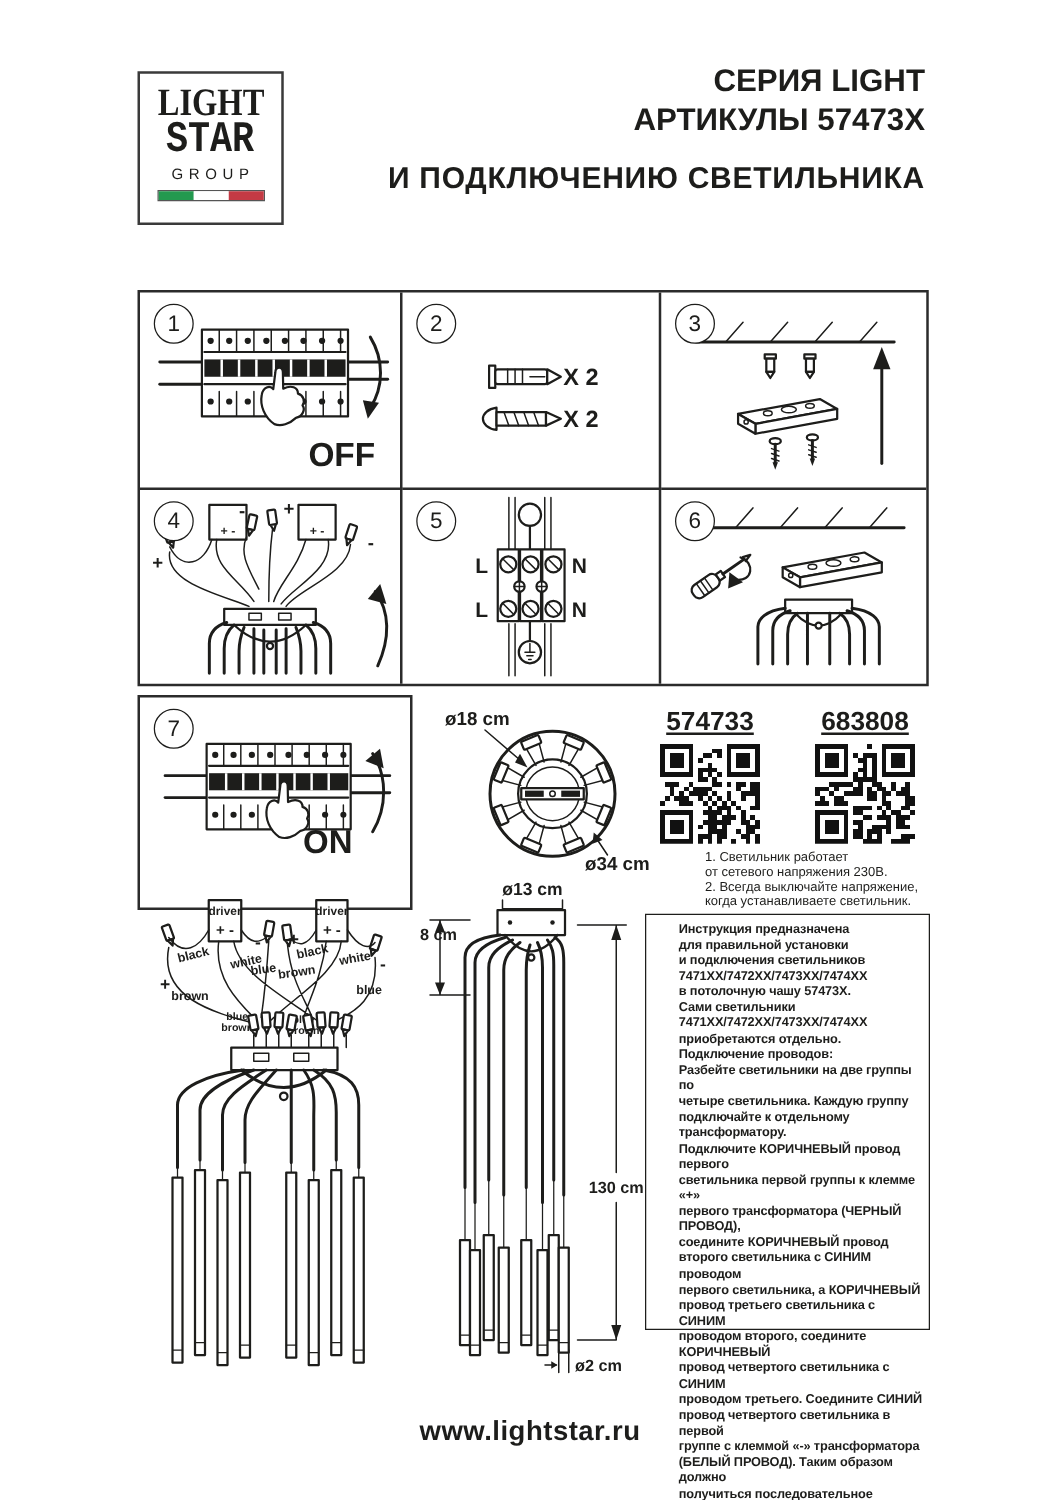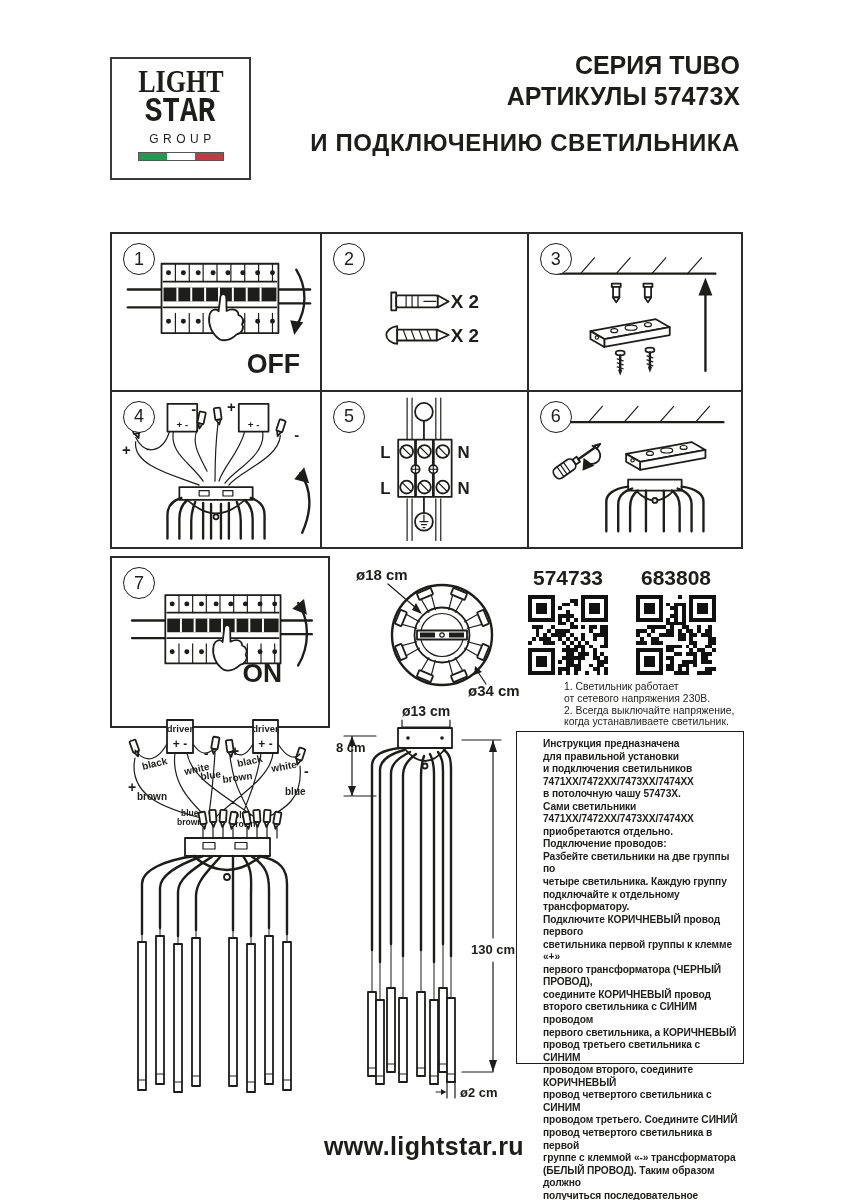--- a/index.html
+++ b/index.html
@@ -1,20 +1,20 @@
 <!DOCTYPE html>
 <html><head>
 <meta charset="utf-8">
 <style>
   html,body{margin:0;padding:0;background:#e8e8e8;}
   .page{position:relative;width:848px;height:1200px;background:#ffffff;margin:0 auto;
         font-family:"Liberation Sans",sans-serif;color:#1d1d1b;overflow:hidden;}
   .abs{position:absolute;}
   
-  .logo-box{left:110px;top:57px;width:141px;height:123px;border:2px solid #3a3a3a;text-align:center;box-sizing:border-box;}
+  .logo-box{left:110px;top:57px;width:117px;height:123px;border:2px solid #3a3a3a;text-align:center;box-sizing:border-box;}
   .logo-l1{font-family:"Liberation Serif",serif;font-weight:bold;font-size:31px;line-height:30px;margin-top:8px;}
   .logo-l2{font-family:Liberation Mono, monospace;font-weight:bold;font-size:35px;line-height:31px;}
   .logo-l1 span,.logo-l2 span{display:inline-block;transform:scaleX(0.84);}
   .logo-l3{font-size:12px;letter-spacing:4.5px;margin-top:4px;text-indent:4px;}
   .flag{width:86px;height:9px;margin:6px auto 0;display:flex;border:1px solid #555;box-sizing:border-box;}
   .flag div{flex:1;}
   .title-block{right:108px;top:50px;width:460px;text-align:right;}
   .title-series{font-size:25px;font-weight:bold;line-height:31px;}
   .title-articles{font-size:25px;font-weight:bold;line-height:31px;}
   .title-main{margin-top:16px;font-size:24px;font-weight:bold;line-height:29px;letter-spacing:0.6px;}
@@ -28,29 +28,29 @@
   .badge{position:absolute;top:9px;left:11px;width:32px;height:32px;border:1.7px solid #1d1d1b;border-radius:50%;
          display:flex;align-items:center;justify-content:center;font-size:18px;box-sizing:border-box;background:#fff;z-index:2;}
   .cell svg,.step7-box svg,.illus svg{display:block;width:100%;height:100%;}
   
   .s{stroke:#1d1d1b;fill:none;stroke-width:1.8;stroke-linecap:round;stroke-linejoin:round;}
   .s1{stroke-width:1.2;} .s2{stroke-width:2.4;} .s3{stroke-width:1;}
   .sf{stroke:#1d1d1b;fill:#ffffff;stroke-width:1.8;stroke-linejoin:round;}
   .fb{fill:#1d1d1b;stroke:none;}
   .t{fill:#1d1d1b;font-weight:bold;font-family:"Liberation Sans",sans-serif;}
   
-  .qr-wrap{left:514px;top:566px;width:232px;display:flex;gap:0;}
+  .qr-wrap{left:514px;top:566px;width:232px;display:flex;gap:16px;text-decoration:underline;}
   .qr-col{width:108px;text-align:center;}
   .qr-num{font-size:21px;font-weight:bold;line-height:24px;}
   .qr-img{margin:5px auto 0;width:80px;height:80px;}
   .safety{left:524px;top:681px;width:214px;font-size:10.4px;line-height:11.8px;white-space:pre-line;margin-left:40px;}
   .instr-box{left:516px;top:731px;width:228px;height:333px;border:1.5px solid #1d1d1b;box-sizing:border-box;
              padding:6px 5px 0 26px;font-size:10.2px;font-weight:bold;line-height:12.55px;letter-spacing:-0.1px;white-space:pre-line;}
   
-  .footer{left:0;right:0;top:1132px;text-align:center;font-size:25px;font-weight:bold;letter-spacing:0.4px;}
+  .footer{left:0;right:0;top:1132px;text-align:center;font-size:22px;font-weight:bold;letter-spacing:0.4px;}
 </style>
 </head>
 <body>
 
 <svg width="0" height="0" style="position:absolute" aria-hidden="true">
   <defs>
     <g id="hand-glyph">
       <path class="sf" d="M6,44 C-1,37 -3,27 0,19 C2,13 8,12 10,16 L14,3 C15,-2 21,-1 20,4 L18,17 C25,15 30,18 29,23 C33,25 34,30 31,33 C33,37 29,42 24,42 C18,46 11,47 6,44 Z"></path>
     </g>
     <g id="breaker-unit">
@@ -124,21 +124,21 @@
     <div class="logo-l2"><span>STAR</span></div>
     <div class="logo-l3">GROUP</div>
     <div class="flag">
       <div style="background:#23994f"></div>
         <div style="background:#ffffff"></div>
         <div style="background:#c43a44"></div>
     </div>
   </div>
 
   <div class="abs title-block">
-    <div class="title-series">СЕРИЯ TUBO</div>
+    <div class="title-series">СЕРИЯ LIGHT</div>
     <div class="title-articles">АРТИКУЛЫ 57473X</div>
     <div class="title-main">
       <div>И ПОДКЛЮЧЕНИЮ СВЕТИЛЬНИКА</div>
     </div>
   </div>
 
   <div class="abs grid">
 
     <div class="cell br bb">
       <div class="badge">1</div>

